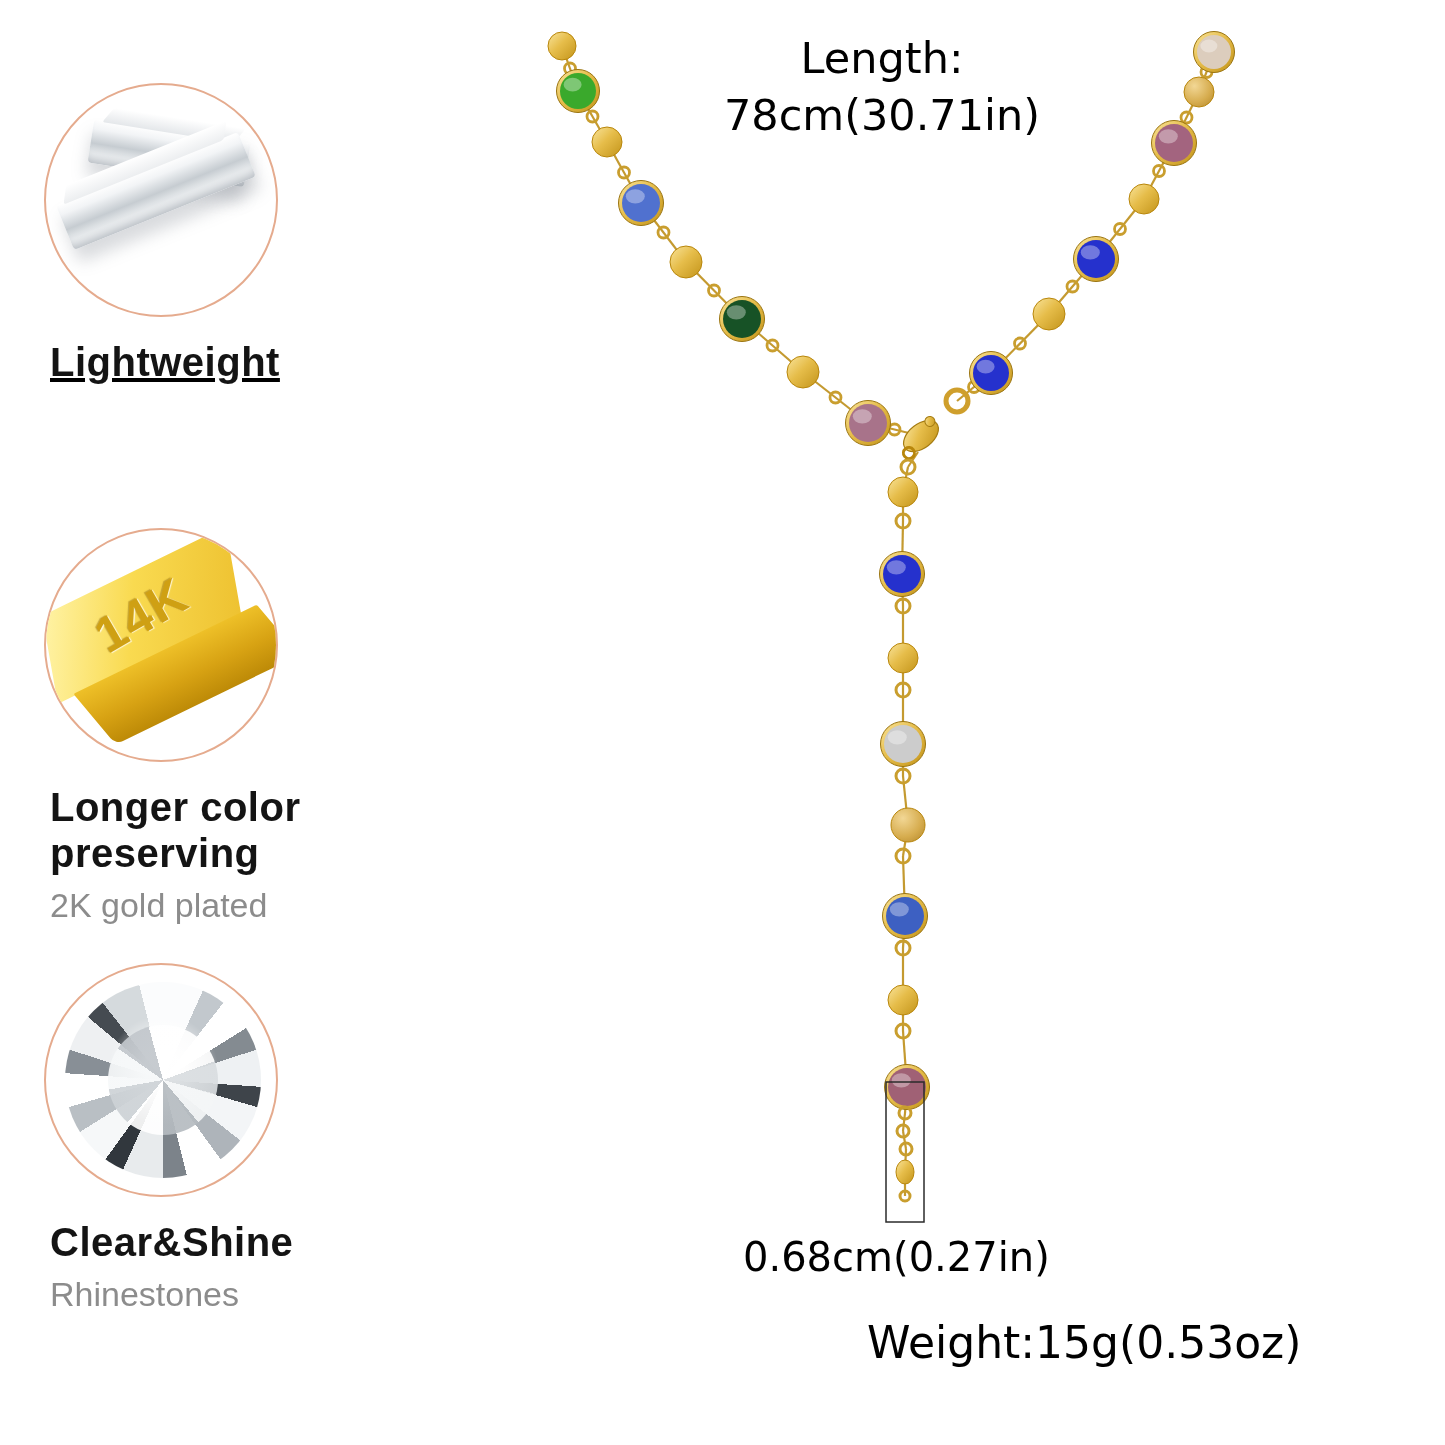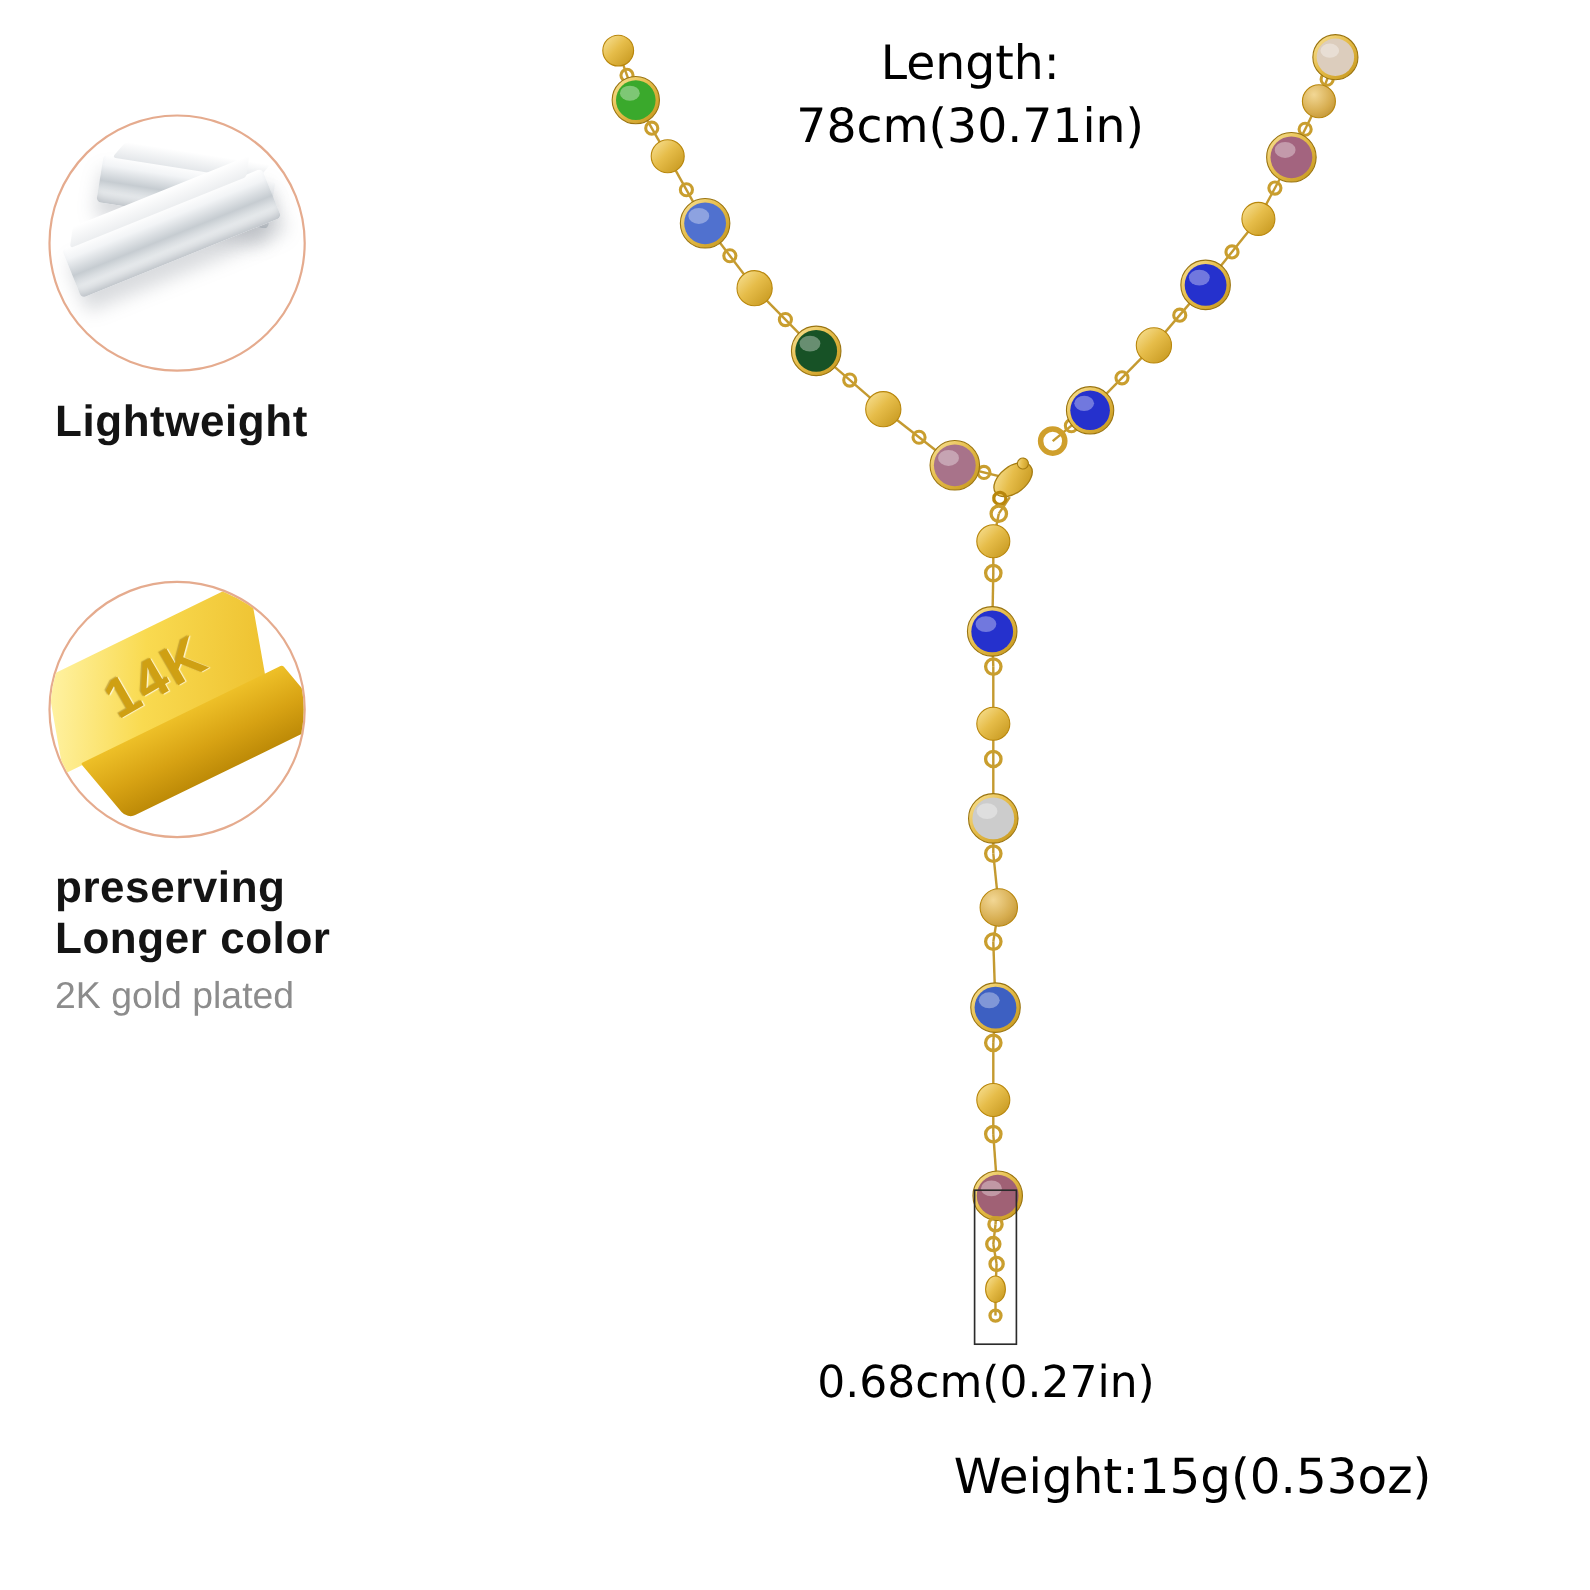--- a/index.html
+++ b/index.html
@@ -206,44 +206,54 @@
         <circle cx="905" cy="1196" r="5" fill="none" stroke="#c99e2e" stroke-width="3"></circle>
         <rect x="886" y="1082" width="38" height="140" fill="none" stroke="#2b2b2b" stroke-width="1.5"></rect>
       </g>
     </svg>
 
   <div id="length-label" class="measure">
     <div>Length:</div>
     <div>78cm(30.71in)</div>
   </div>
 
-  <div class="feature" style="top:104px;">
+  <div class="feature" style="top:83px;text-decoration:underline;">
     <div class="icon-circle">
       <div class="silver-bar silver-back"></div>
       <div class="silver-bar silver-front"></div>
     </div>
     <div class="f-title">
       <span>Lightweight</span>
       <span></span>
     </div>
   </div>
 
   <div class="feature" style="top:528px;">
     <div class="icon-circle">
       <div class="goldbar">
         <div class="gold-top">
           <span>14K</span>
         </div>
         <div class="gold-front"></div>
       </div>
     </div>
     <div class="f-title">
+      <span>Longer color</span>
       <span>preserving</span>
-      <span>Longer color</span>
     </div>
     <div class="f-sub">2K gold plated</div>
   </div>
 
+  <div class="feature" style="top:963px;">
+    <div class="icon-circle">
+      <div class="diamond"></div>
+    </div>
+    <div class="f-title">
+      <span>Clear&amp;Shine</span>
+      <span></span>
+    </div>
+    <div class="f-sub">Rhinestones</div>
+  </div>
 
   <div id="size-label" class="measure">0.68cm(0.27in)</div>
   <div id="weight-label" class="measure">Weight:15g(0.53oz)</div>
 
 </div>
 
 </body></html>

